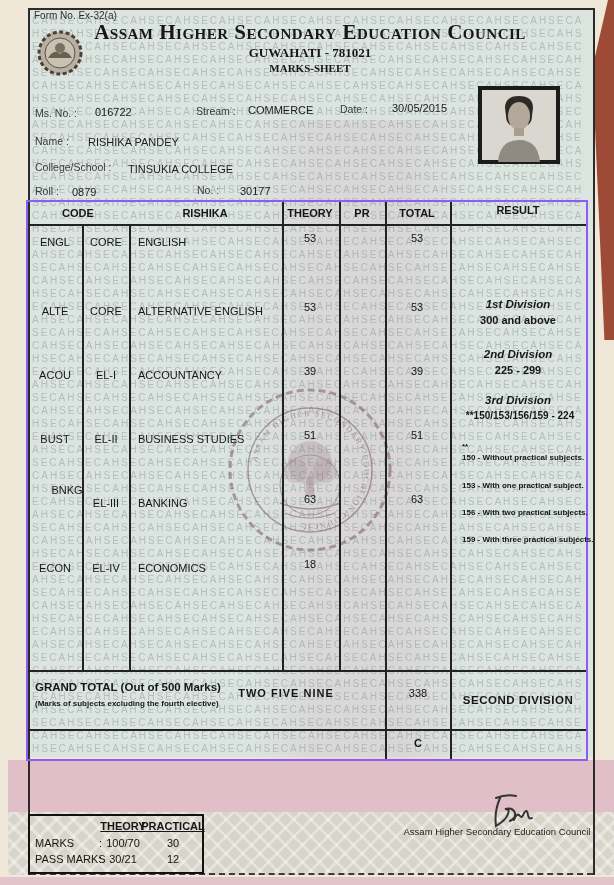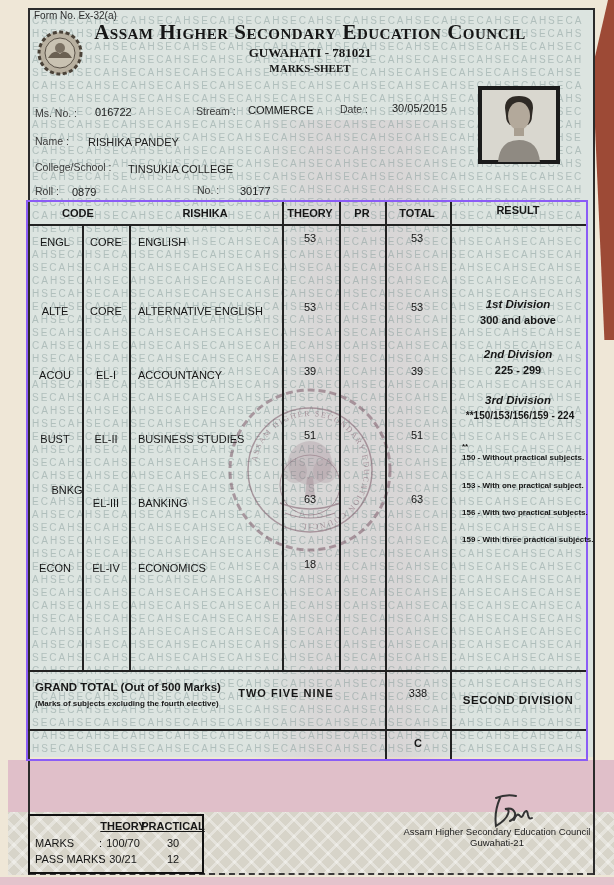--- a/index.html
+++ b/index.html
@@ -234,14 +234,13 @@
 
 <svg class="abs sig-svg" width="52" height="40" viewBox="0 0 52 40">
   <g fill="none" stroke="#333" stroke-width="2" stroke-linecap="round">
     <path d="M 14,6 q -6,14 -4,28 q 10,-6 12,-12 q 2,-5 -3,-5 q 8,-2 10,4 q 1,5 -5,8"></path>
     <path d="M 10,6 q 10,-4 20,-2"></path>
     <path d="M 28,28 q 3,-8 6,-4 q 2,3 4,-3 q 3,-5 4,2 q 1,5 4,3"></path>
   </g>
 </svg>
 <div class="abs sig-block">
   <div class="sig-org">Assam Higher Secondary Education Council</div>
-  <div class="sig-place">Guwahati-21</div>
 </div>
 
 </body></html>

